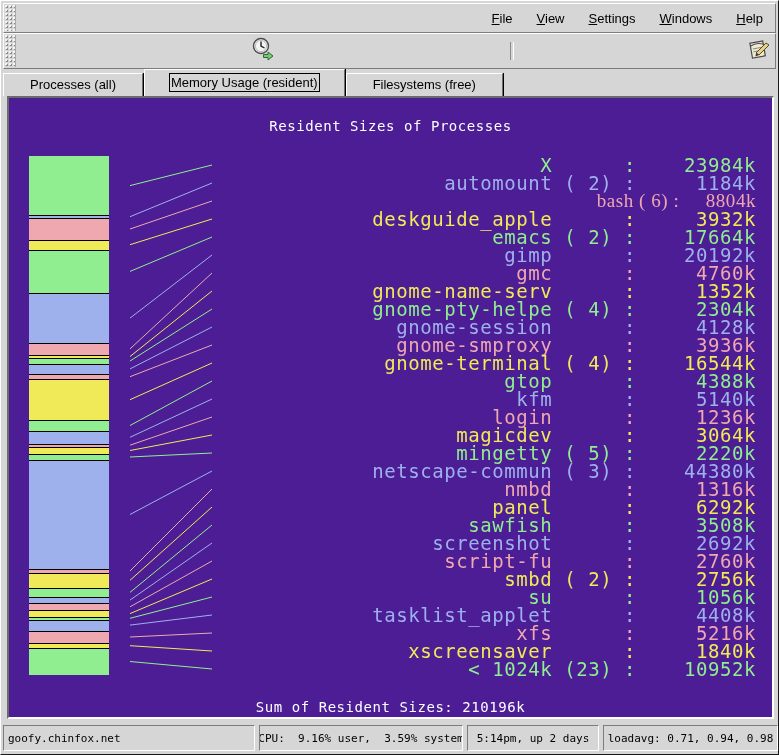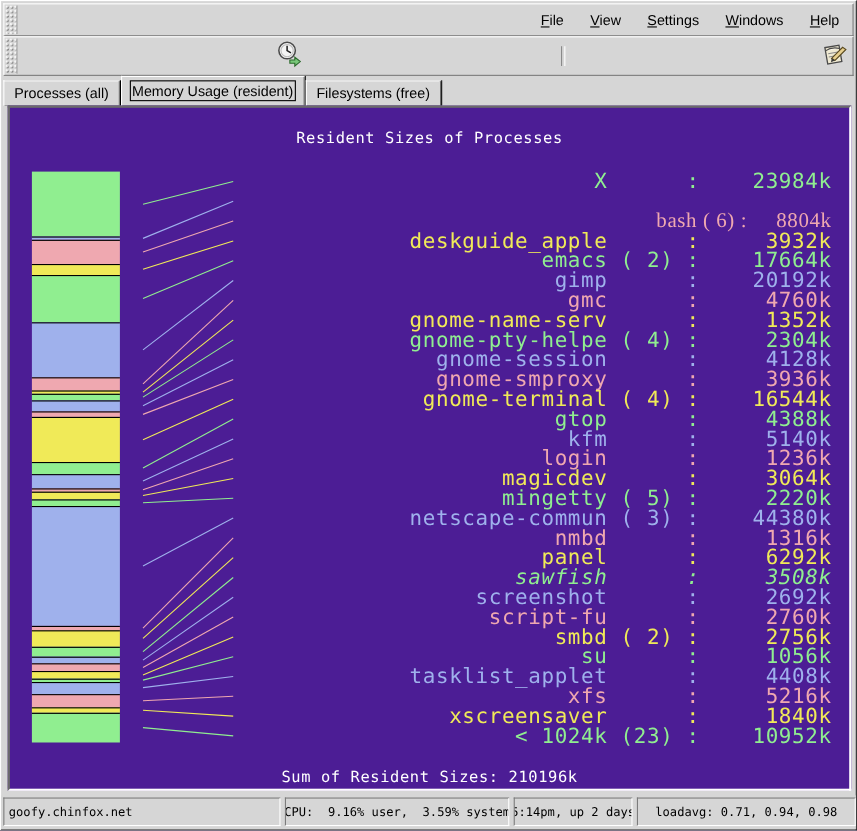--- a/index.html
+++ b/index.html
@@ -16,21 +16,21 @@
   .menu-items{display:flex;align-items:center;height:100%;}
   .menu-item{padding:4px 12px;font-size:13px;color:#000;cursor:default;}
   .menu-item .u{text-decoration:underline;}
   
   .toolbar{position:absolute;left:2px;top:32px;right:2px;height:34px;display:flex;align-items:center;}
   .tb-btn{width:30px;height:28px;margin-left:6px;display:flex;align-items:center;justify-content:center;
     background:transparent;border:1px solid transparent;cursor:pointer;}
   .tb-sep{width:2px;height:18px;margin-left:8px;border-left:1px solid #8a8a8a;border-right:1px solid #fff;}
   
   .tabbar{position:absolute;left:2px;top:68px;right:2px;height:27px;display:flex;align-items:flex-end;}
-  .tab{height:22px;line-height:22px;padding:0 9px;font-size:13px;background:#d6d6d6;
+  .tab{height:22px;line-height:22px;padding:0 26px;font-size:13px;background:#d6d6d6;
     border:1px solid;border-color:#ffffff #6e6e6e #d6d6d6 #ffffff;border-bottom:none;
     box-shadow:1px 0 0 #000;margin-right:1px;cursor:pointer;white-space:nowrap;color:#000;}
   .tab.active{height:26px;line-height:26px;box-shadow:1px 0 0 #000;}
   .tab.active .focusbox{outline:1px solid #000;outline-offset:1px;}
   
   .content{position:absolute;left:6px;top:95px;width:767px;height:623px;background:#4c1d95;
     border:2px solid;border-color:#6b6b6b #ffffff #ffffff #6b6b6b;box-sizing:border-box;}
   .canvas{position:relative;width:763px;height:619px;overflow:hidden;
     font-family:"DejaVu Sans Mono",monospace;}
   .chart-title{position:absolute;left:0;right:0;top:20px;text-align:center;color:#ffffff;
@@ -161,50 +161,51 @@
           <line x1="121" y1="502.1" x2="203" y2="445" stroke="#9fb1ec" stroke-width="1"></line>
           <line x1="121" y1="508.8" x2="203" y2="463" stroke="#efa8b0" stroke-width="1"></line>
           <line x1="121" y1="515.6" x2="203" y2="481" stroke="#f0ea58" stroke-width="1"></line>
           <line x1="121" y1="520.3" x2="203" y2="499" stroke="#90ee90" stroke-width="1"></line>
           <line x1="121" y1="527.1" x2="203" y2="517" stroke="#9fb1ec" stroke-width="1"></line>
           <line x1="121" y1="539.0" x2="203" y2="535" stroke="#efa8b0" stroke-width="1"></line>
           <line x1="121" y1="547.7" x2="203" y2="553" stroke="#f0ea58" stroke-width="1"></line>
           <line x1="121" y1="563.5" x2="203" y2="571" stroke="#90ee90" stroke-width="1"></line>
         </svg>
         <div class="prow" style="top: 58px; color: rgb(144, 238, 144);">              X      :    23984k</div>
+        <div class="prow" style="top: 76px; color: rgb(159, 177, 236);">      automount ( 2) :     1184k</div>
         <div class="prow" style="top: 94px; color: rgb(239, 168, 176); font-family: Liberation Serif, serif;">           bash ( 6) :     8804k</div>
         <div class="prow" style="top: 112px; color: rgb(240, 234, 88);">deskguide_apple      :     3932k</div>
         <div class="prow" style="top: 130px; color: rgb(144, 238, 144);">          emacs ( 2) :    17664k</div>
         <div class="prow" style="top: 148px; color: rgb(159, 177, 236);">           gimp      :    20192k</div>
         <div class="prow" style="top: 166px; color: rgb(239, 168, 176);">            gmc      :     4760k</div>
         <div class="prow" style="top: 184px; color: rgb(240, 234, 88);">gnome-name-serv      :     1352k</div>
         <div class="prow" style="top: 202px; color: rgb(144, 238, 144);">gnome-pty-helpe ( 4) :     2304k</div>
         <div class="prow" style="top: 220px; color: rgb(159, 177, 236);">  gnome-session      :     4128k</div>
         <div class="prow" style="top: 238px; color: rgb(239, 168, 176);">  gnome-smproxy      :     3936k</div>
         <div class="prow" style="top: 256px; color: rgb(240, 234, 88);"> gnome-terminal ( 4) :    16544k</div>
         <div class="prow" style="top: 274px; color: rgb(144, 238, 144);">           gtop      :     4388k</div>
         <div class="prow" style="top: 292px; color: rgb(159, 177, 236);">            kfm      :     5140k</div>
         <div class="prow" style="top: 310px; color: rgb(239, 168, 176);">          login      :     1236k</div>
         <div class="prow" style="top: 328px; color: rgb(240, 234, 88);">       magicdev      :     3064k</div>
         <div class="prow" style="top: 346px; color: rgb(144, 238, 144);">       mingetty ( 5) :     2220k</div>
         <div class="prow" style="top: 364px; color: rgb(159, 177, 236);">netscape-commun ( 3) :    44380k</div>
         <div class="prow" style="top: 382px; color: rgb(239, 168, 176);">           nmbd      :     1316k</div>
         <div class="prow" style="top: 400px; color: rgb(240, 234, 88);">          panel      :     6292k</div>
-        <div class="prow" style="top: 418px; color: rgb(144, 238, 144); font-style: italic;">        sawfish      :     3508k</div>
+        <div class="prow" style="top: 418px; color: rgb(144, 238, 144);">        sawfish      :     3508k</div>
         <div class="prow" style="top: 436px; color: rgb(159, 177, 236);">     screenshot      :     2692k</div>
         <div class="prow" style="top: 454px; color: rgb(239, 168, 176);">      script-fu      :     2760k</div>
         <div class="prow" style="top: 472px; color: rgb(240, 234, 88);">           smbd ( 2) :     2756k</div>
         <div class="prow" style="top: 490px; color: rgb(144, 238, 144);">             su      :     1056k</div>
         <div class="prow" style="top: 508px; color: rgb(159, 177, 236);">tasklist_applet      :     4408k</div>
         <div class="prow" style="top: 526px; color: rgb(239, 168, 176);">            xfs      :     5216k</div>
         <div class="prow" style="top: 544px; color: rgb(240, 234, 88);">   xscreensaver      :     1840k</div>
         <div class="prow" style="top: 562px; color: rgb(144, 238, 144);">        &lt; 1024k (23) :    10952k</div>
       </div>
   </div>
 
   <div class="statusbar">
     <div class="status-panel left" style="width:252px">goofy.chinfox.net</div>
     <div class="status-panel" style="width:204px">CPU:  9.16% user,  3.59% system</div>
-    <div class="status-panel" style="width:108px">5:14pm, up 2 days</div>
+    <div class="status-panel" style="width:132px">5:14pm, up 2 days</div>
     <div class="status-panel" style="flex:1">loadavg: 0.71, 0.94, 0.98</div>
   </div>
 
 </div>
 
 </body></html>

